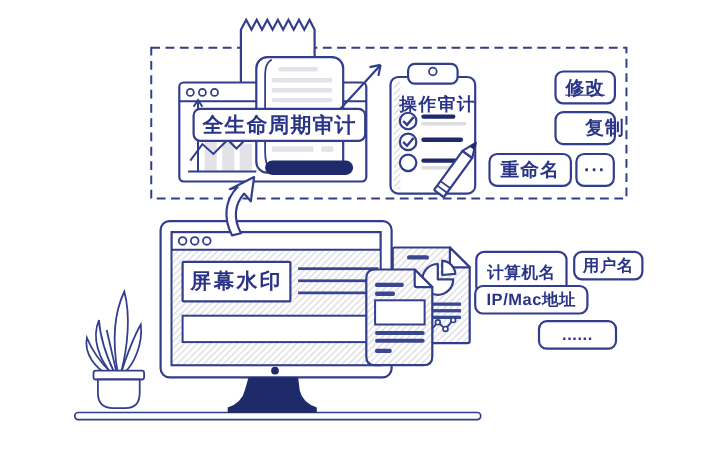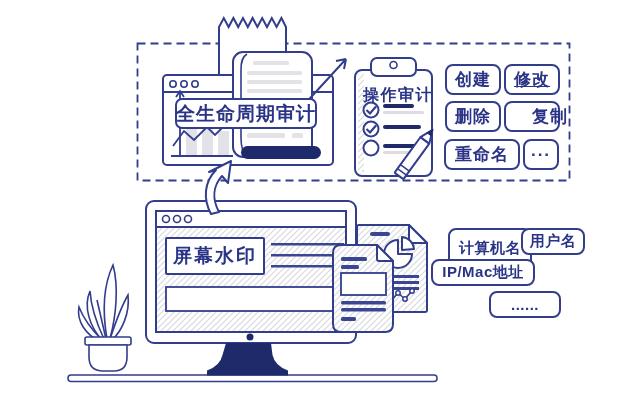--- a/index.html
+++ b/index.html
@@ -164,31 +164,29 @@
     <rect x="341" y="265" width="18" height="4" rx="1.5" fill="#3a468f"></rect>
     <rect x="341" y="273" width="45" height="22" fill="#ffffff" stroke="#323d8c" stroke-width="1.8"></rect>
     <rect x="341" y="301" width="45" height="3.5" rx="1.5" fill="#3a468f"></rect>
     <rect x="341" y="308" width="45" height="3.5" rx="1.5" fill="#3a468f"></rect>
     <rect x="341" y="317" width="15" height="4" rx="1.5" fill="#3a468f"></rect>
   </g>
 
   <path d="M211,214 C203,199 204,182 216,170 L209,172 L231,161 L228,183 L222,176 C213,186 212,199 219,212 Z" fill="#ffffff" stroke="#323d8c" stroke-width="2" stroke-linejoin="round"></path>
 </svg>
 
-<div class="chip chip-lg" style="left:175px;top:98px;width:142px;height:31px;">全生命周期审计</div>
+<div class="chip chip-lg" style="left:175px;top:98px;width:158px;height:31px;">全生命周期审计</div>
 
 <span class="svg-label" style="left:363px;top:85px;font-size:16px;letter-spacing:1.5px;">操作审计</span>
 
-<div class="chip chip-op" style="left:445px;top:64px;width:56px;height:31px;">创建</div>
 <div class="chip chip-op" style="left:504px;top:64px;width:56px;height:31px;text-decoration:underline;">修改</div>
-<div class="chip chip-op" style="left:445px;top:101px;width:56px;height:31px;">删除</div>
 <div class="chip chip-op" style="left:504px;top:101px;width:56px;height:31px;padding-left:36px;">复制</div>
 <div class="chip chip-op" style="left:444px;top:139px;width:76px;height:31px;">重命名</div>
 <div class="chip chip-op" style="left:523px;top:139px;width:36px;height:31px;">···</div>
 
 <div class="chip wm-chip" style="left:165px;top:237px;width:100px;height:38px;">屏幕水印</div>
 
-<div class="chip chip-attr" style="left:448px;top:228px;width:84px;height:41px;">计算机名</div>
+<div class="chip chip-attr" style="left:432px;top:228px;width:84px;height:41px;">计算机名</div>
 <div class="chip chip-attr" style="left:521px;top:228px;width:64px;height:27px;">用户名</div>
 <div class="chip chip-attr" style="left:431px;top:259px;width:104px;height:27px;">IP/Mac地址</div>
 <div class="chip chip-attr" style="left:489px;top:291px;width:72px;height:27px;">......</div>
 
 </div>
 
 </body></html>

